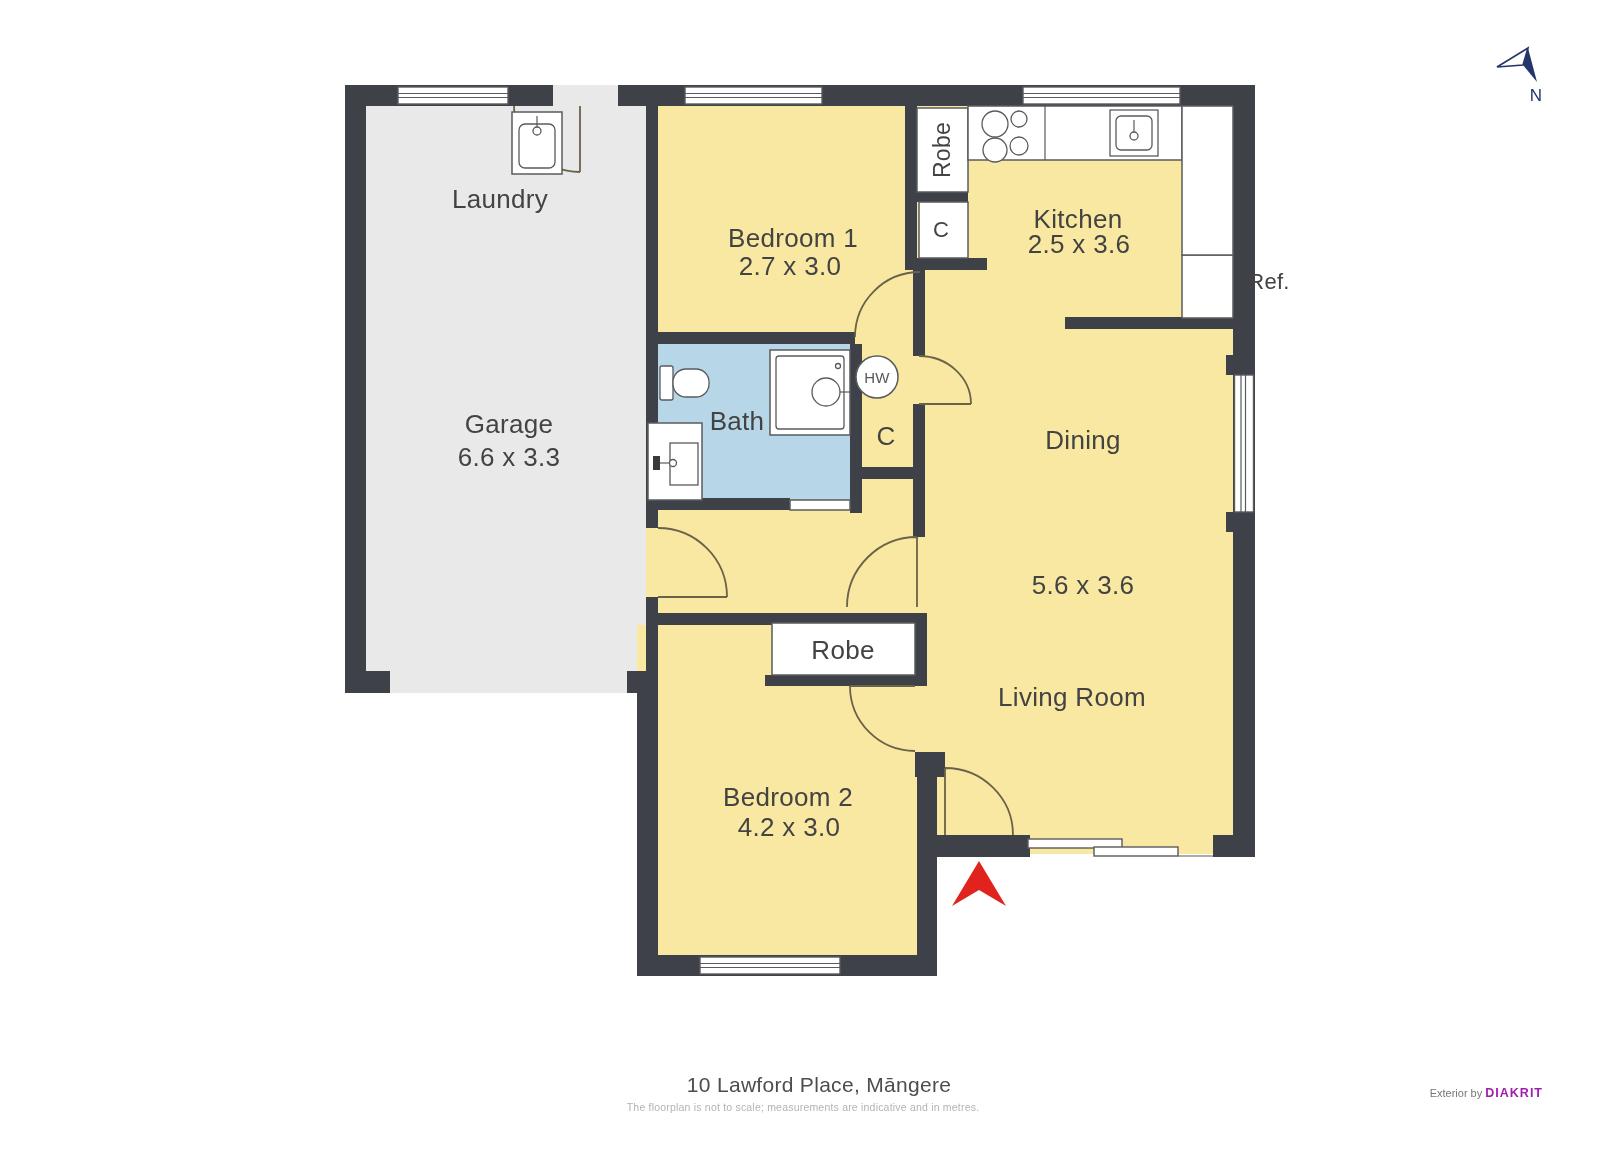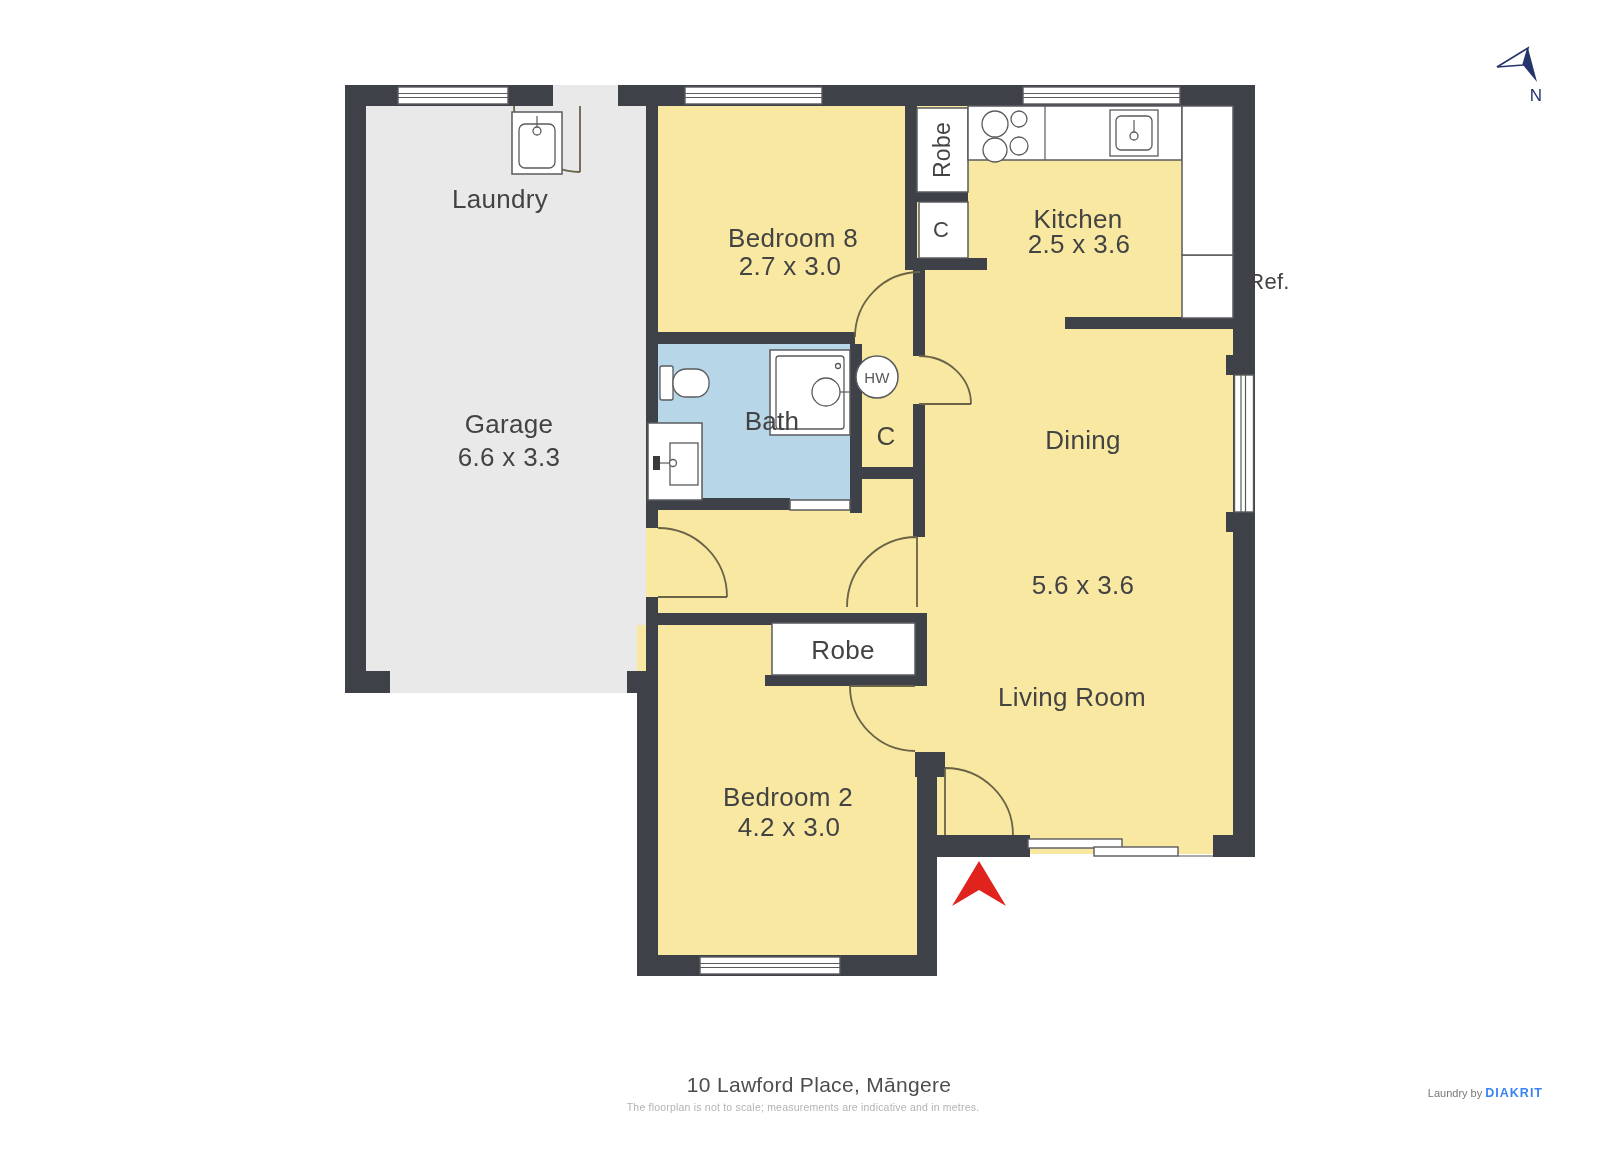--- a/index.html
+++ b/index.html
@@ -20,21 +20,21 @@
   .navyline{fill:#fff;stroke:var(--brand-navy);stroke-width:1.6;}
   .lbl{position:absolute;transform:translate(-50%,-50%);color:#434343;font-size:26px;
        white-space:nowrap;letter-spacing:0.3px;}
   .sm{font-size:22px;}
   .rot{transform:translate(-50%,-50%) rotate(-90deg);font-size:23px;}
   .hwt{font-size:15px;color:#585858;}
   .north-n{color:var(--brand-navy);font-size:17px;}
   .addr{font-size:21px;color:#4d4d4d;}
   .disc{font-size:10.5px;color:#b3b3b3;letter-spacing:0.2px;}
   .prod{position:absolute;right:57px;top:1086px;font-size:11px;color:#777;}
-  .prod b{font-size:12.5px;color:#3b82f6;letter-spacing:1px;font-weight:bold;}
+  .prod b{font-size:12.5px;color:#a21caf;letter-spacing:1px;font-weight:bold;}
   #logo{position:absolute;left:60px;top:1045px;width:245px;height:85px;}
   .lw{position:absolute;right:52px;width:200px;text-align:right;color:var(--brand-navy);
       font-weight:bold;font-size:33px;letter-spacing:0.5px;line-height:29px;}
   #lw1{top:3px;} #lw2{top:32px;}
   #amp{position:absolute;left:190px;top:-8px;font-size:76px;font-weight:bold;
        color:var(--brand-yellow);line-height:76px;}
   #lic{position:absolute;left:92px;top:70px;width:140px;text-align:center;font-size:7px;
        letter-spacing:1px;color:#9aa0b5;}
 </style>
 </head>
@@ -175,36 +175,36 @@
 
     <g>
       <polygon class="navyline" points="1528,48 1497,67 1523,65"></polygon>
       <polygon class="navyfill" points="1528,48 1523,65 1537,82"></polygon>
     </g>
   </svg>
 
   <div class="lbl" style="left:500px;top:199px;">Laundry</div>
   <div class="lbl" style="left:509px;top:424px;">Garage</div>
   <div class="lbl" style="left:509px;top:457px;">6.6 x 3.3</div>
-  <div class="lbl" style="left:793px;top:238px;">Bedroom 8</div>
+  <div class="lbl" style="left:793px;top:238px;">Bedroom 1</div>
   <div class="lbl" style="left:790px;top:266px;">2.7 x 3.0</div>
   <div class="lbl rot" style="left:942px;top:150px;">Robe</div>
   <div class="lbl sm" style="left:941px;top:230px;">C</div>
   <div class="lbl" style="left:1078px;top:219px;">Kitchen</div>
   <div class="lbl" style="left:1079px;top:244px;">2.5 x 3.6</div>
   <div class="lbl sm" style="left:1257px;top:282px;margin-left:12px;">Ref.</div>
   <div class="lbl hwt" style="left:877px;top:377px;">HW</div>
   <div class="lbl" style="left:886px;top:436px;">C</div>
-  <div class="lbl" style="left:737px;top:421px;margin-left:35px;">Bath</div>
+  <div class="lbl" style="left:737px;top:421px;">Bath</div>
   <div class="lbl" style="left:1083px;top:440px;">Dining</div>
   <div class="lbl" style="left:1083px;top:585px;text-align:center;">5.6 x 3.6</div>
   <div class="lbl" style="left:1072px;top:697px;">Living Room</div>
   <div class="lbl" style="left:843px;top:650px;">Robe</div>
   <div class="lbl" style="left:788px;top:797px;">Bedroom 2</div>
   <div class="lbl" style="left:789px;top:827px;">4.2 x 3.0</div>
   <div class="lbl north-n" style="left:1536px;top:96px;">N</div>
 
   <div class="lbl addr" style="left:819px;top:1085px;">10 Lawford Place, Māngere</div>
   <div class="lbl disc" style="left:803px;top:1107px;">The floorplan is not to scale; measurements are indicative and in metres.</div>
-  <div class="prod"><span>Laundry by</span> <b>DIAKRIT</b></div>
+  <div class="prod"><span>Exterior by</span> <b>DIAKRIT</b></div>
 
 
 </div>
 
 </body></html>

